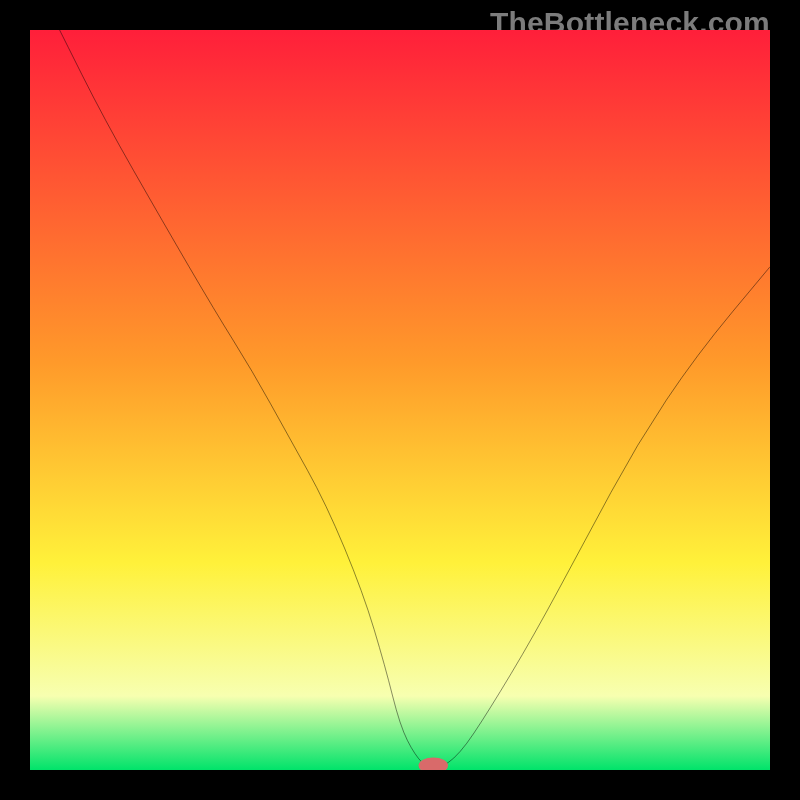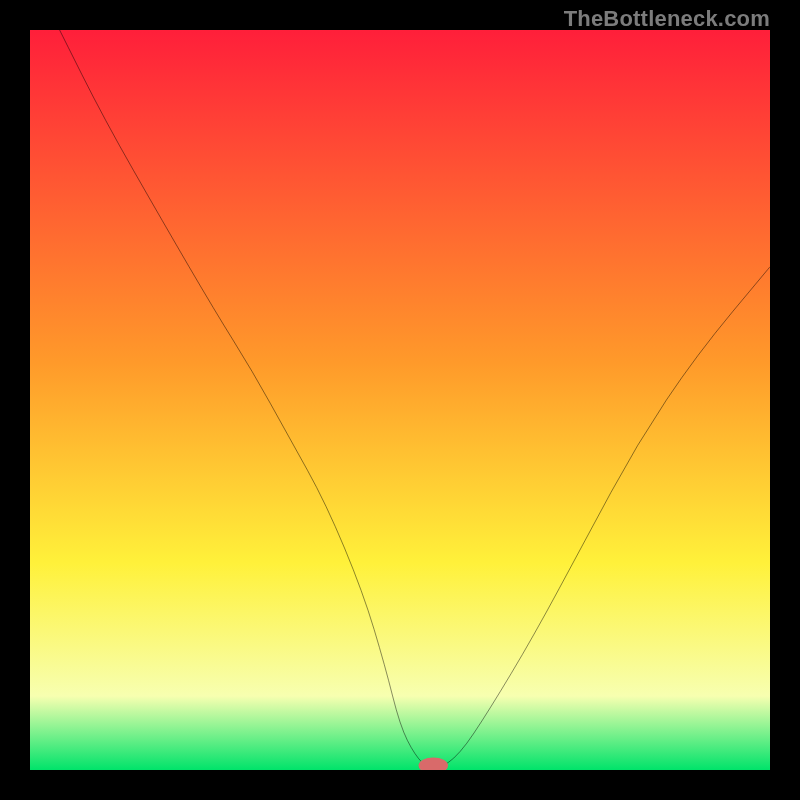--- a/index.html
+++ b/index.html
@@ -21,21 +21,21 @@
     left: 30px;
     top: 30px;
     width: 740px;
     height: 740px;
   }
   .watermark {
     position: absolute;
     top: 6px;
     right: 30px;
     font-family: Arial, Helvetica, sans-serif;
-    font-size: 22px;
+    font-size: 30px;
     font-weight: 600;
     color: #7c7c7c;
     letter-spacing: 0.2px;
   }
 </style>
 </head>
 <body>
 <div class="frame">
 
   <div class="watermark">TheBottleneck.com</div>

